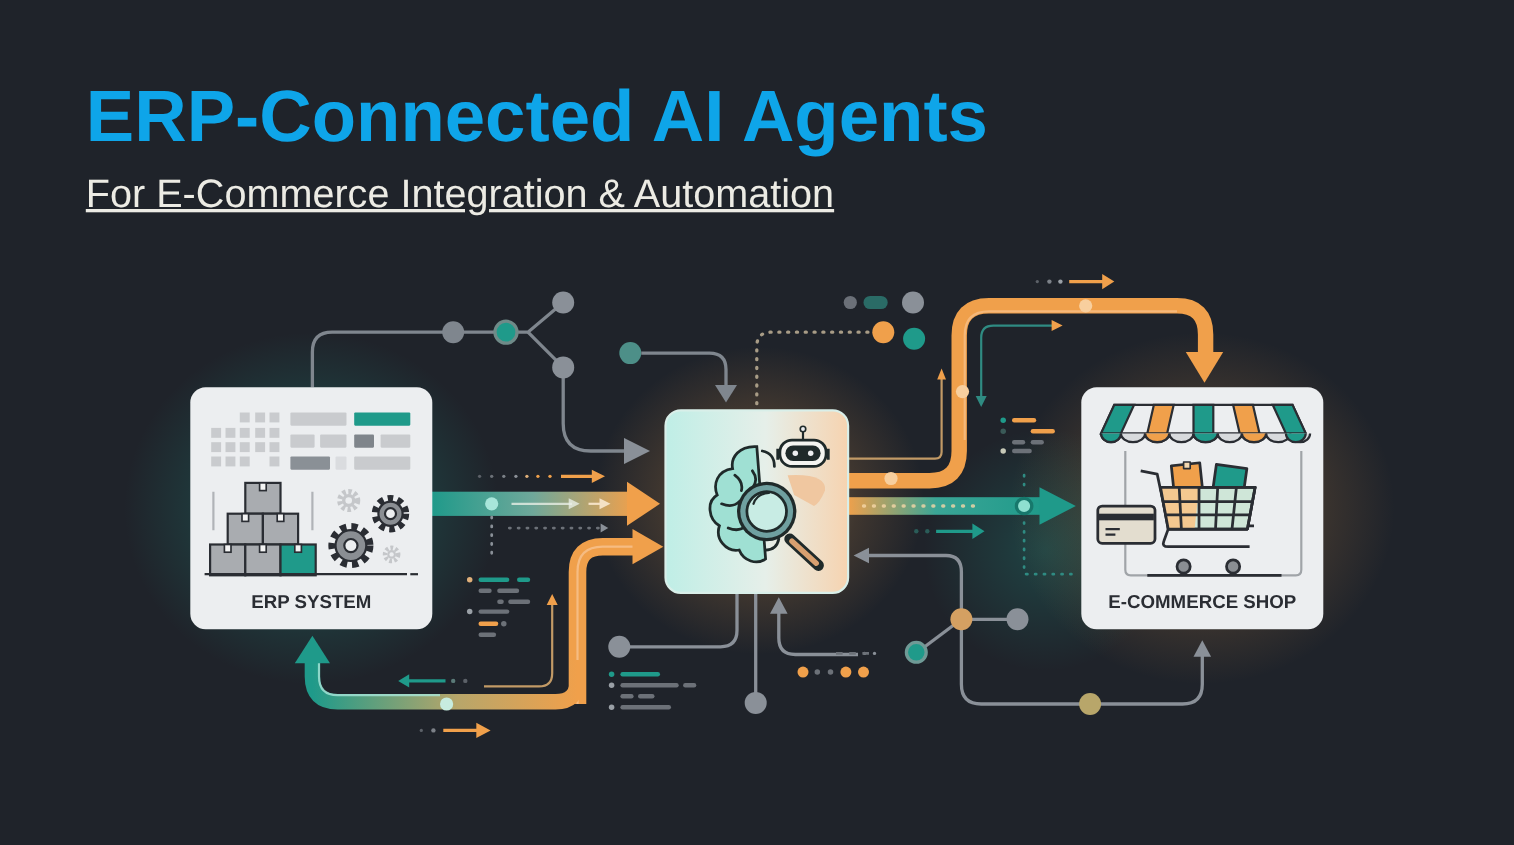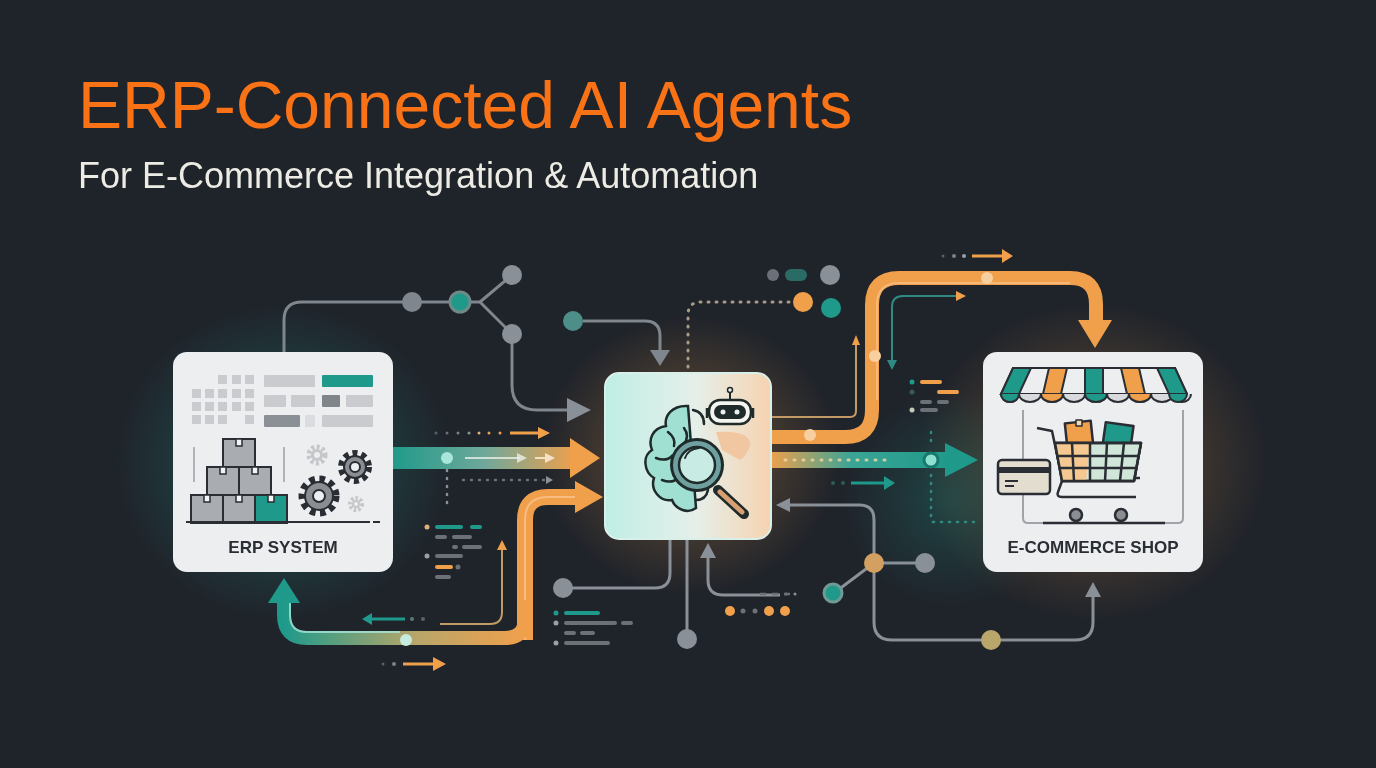--- a/index.html
+++ b/index.html
@@ -1,18 +1,18 @@
 <!DOCTYPE html>
 <html><head>
 <meta charset="utf-8">
 <style>
   html,body{margin:0;padding:0;}
   body{width:1376px;height:768px;background:#1f232a;overflow:hidden;position:relative;font-family:"Liberation Sans","DejaVu Sans",sans-serif;}
-  .title{position:absolute;left:78px;top:72px;font-size:66px;font-weight:400;color:#f97316;letter-spacing:0px;margin:0;line-height:1;}
-  .subtitle{position:absolute;left:78px;top:158px;font-size:36px;font-weight:400;color:#ecebe4;margin:0;line-height:1;}
+  .title{position:absolute;left:78px;top:72px;font-size:66px;font-weight:700;color:#0ea5e9;letter-spacing:0px;margin:0;line-height:1;}
+  .subtitle{position:absolute;left:78px;top:158px;font-size:36px;font-weight:400;color:#ecebe4;margin:0;line-height:1;text-decoration:underline;}
   svg.diagram{position:absolute;left:0;top:0;}
   .card-label{font-family:"Liberation Sans","DejaVu Sans",sans-serif;font-weight:700;font-size:17px;fill:#2a2d33;}
 </style>
 </head>
 <body>
 
 <h1 class="title">ERP-Connected AI Agents</h1>
 <p class="subtitle">For E-Commerce Integration &amp; Automation</p>
 
 <svg class="diagram" width="1376" height="768" viewBox="0 0 1376 768">

